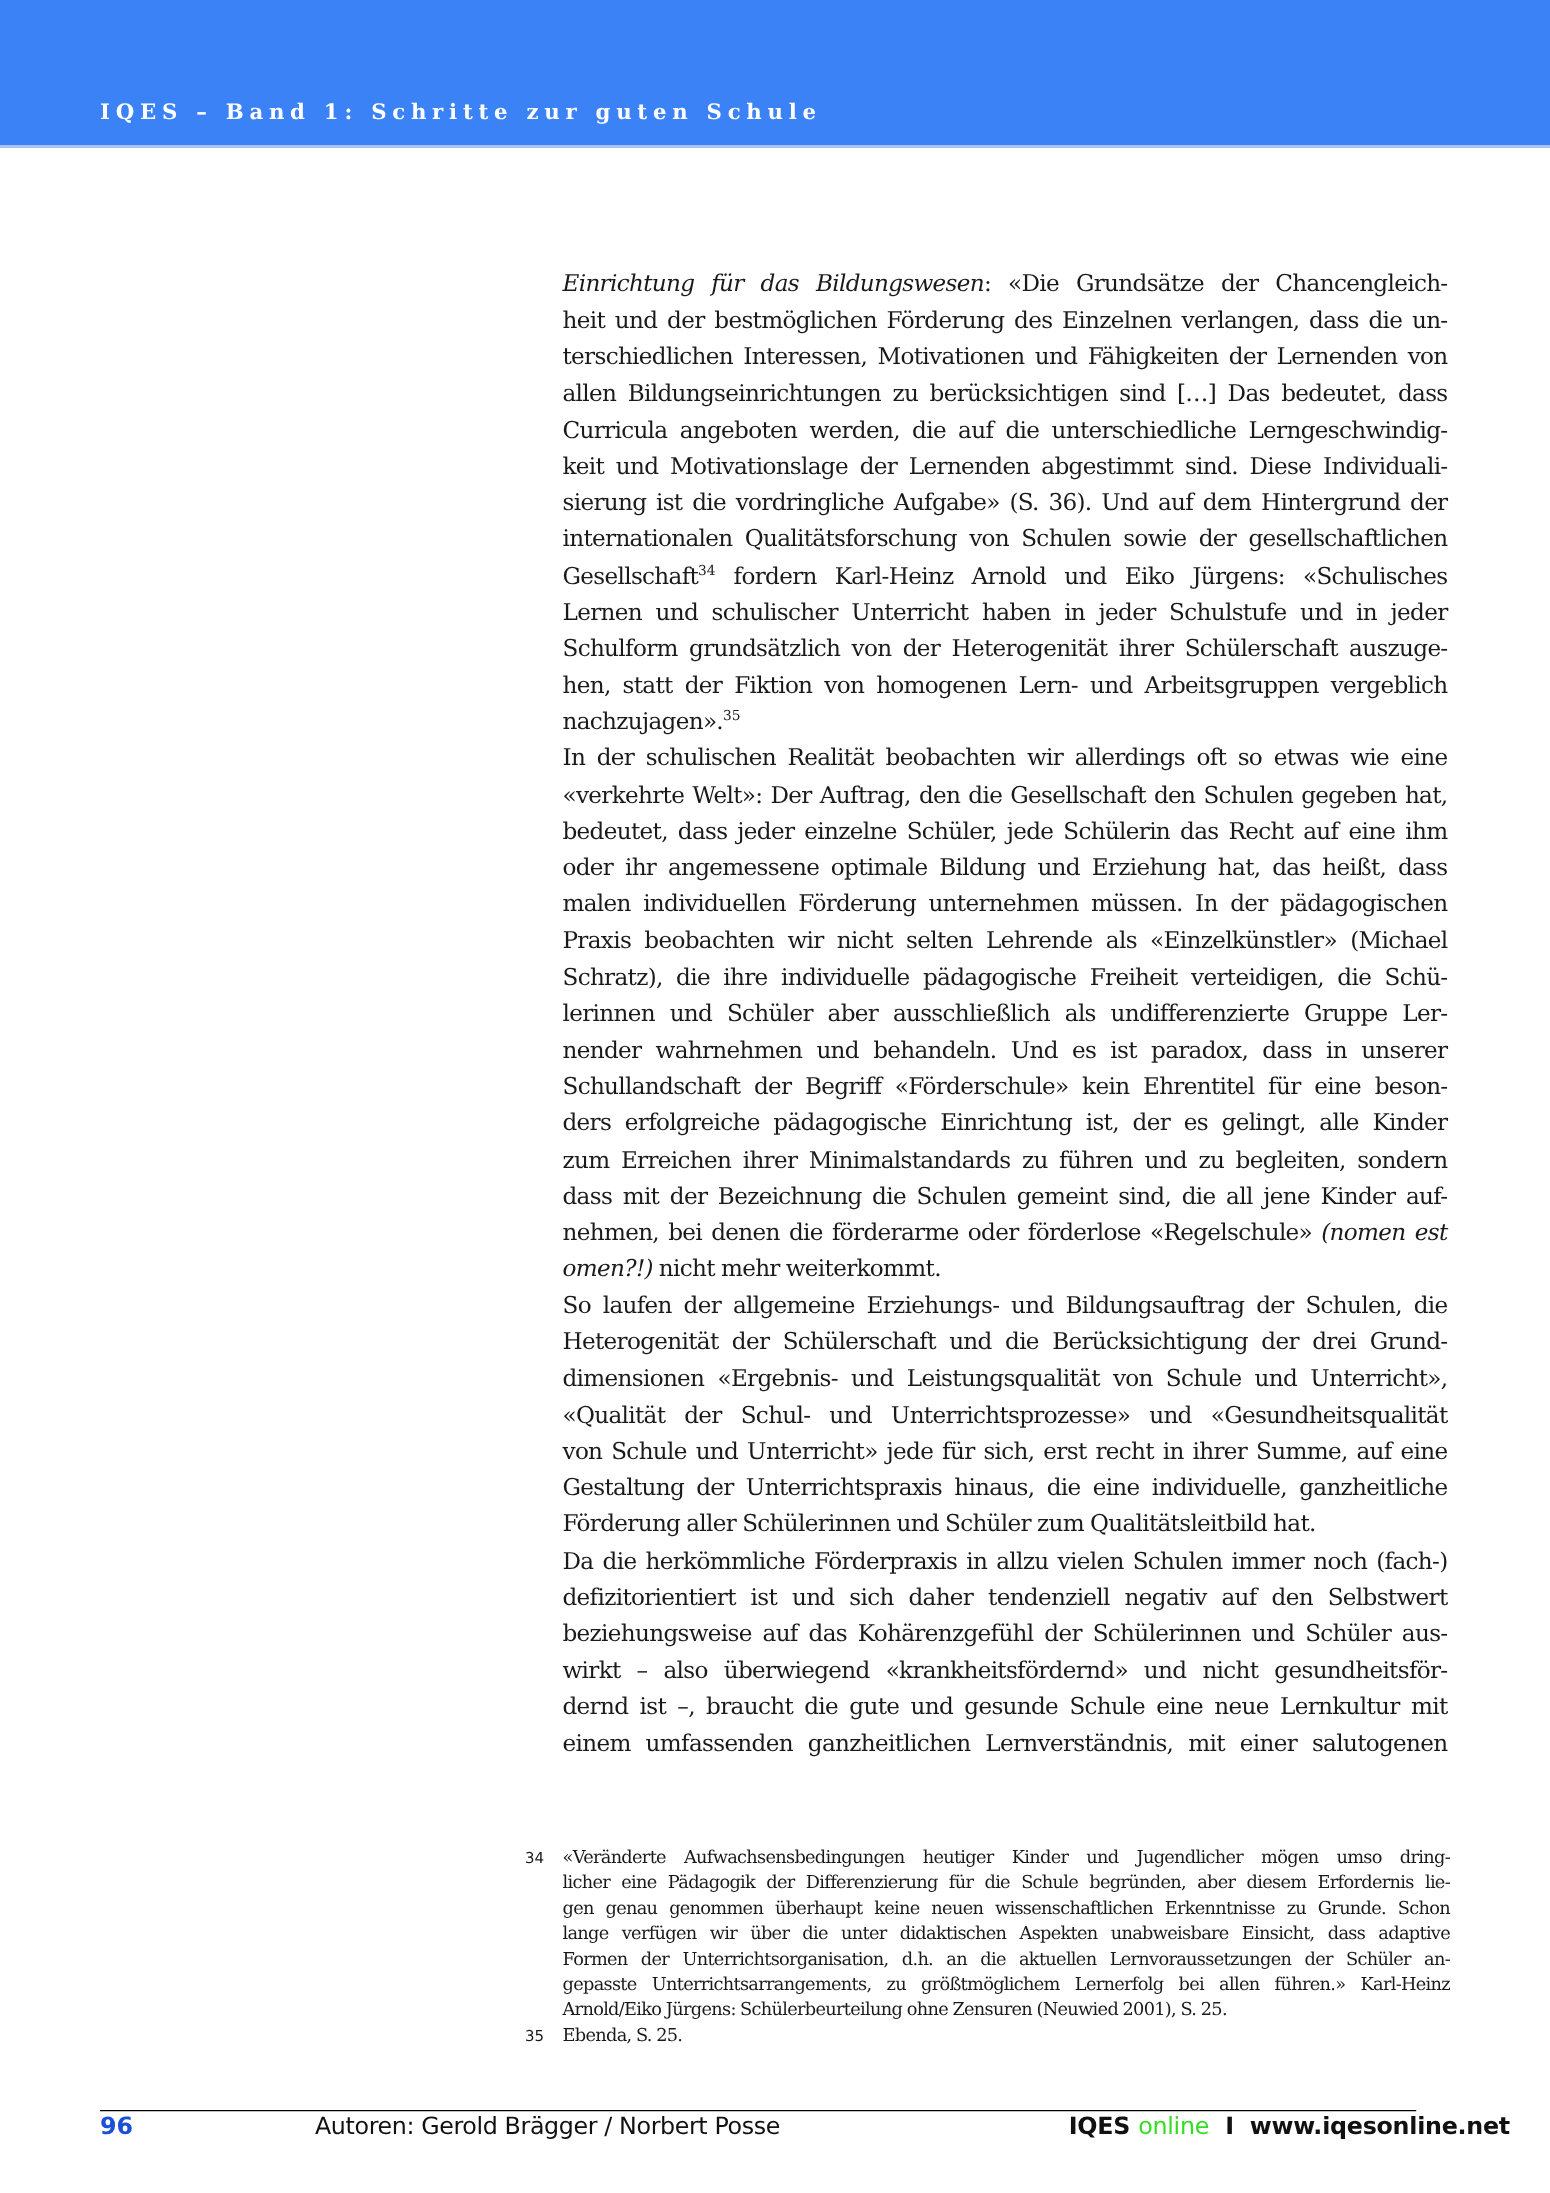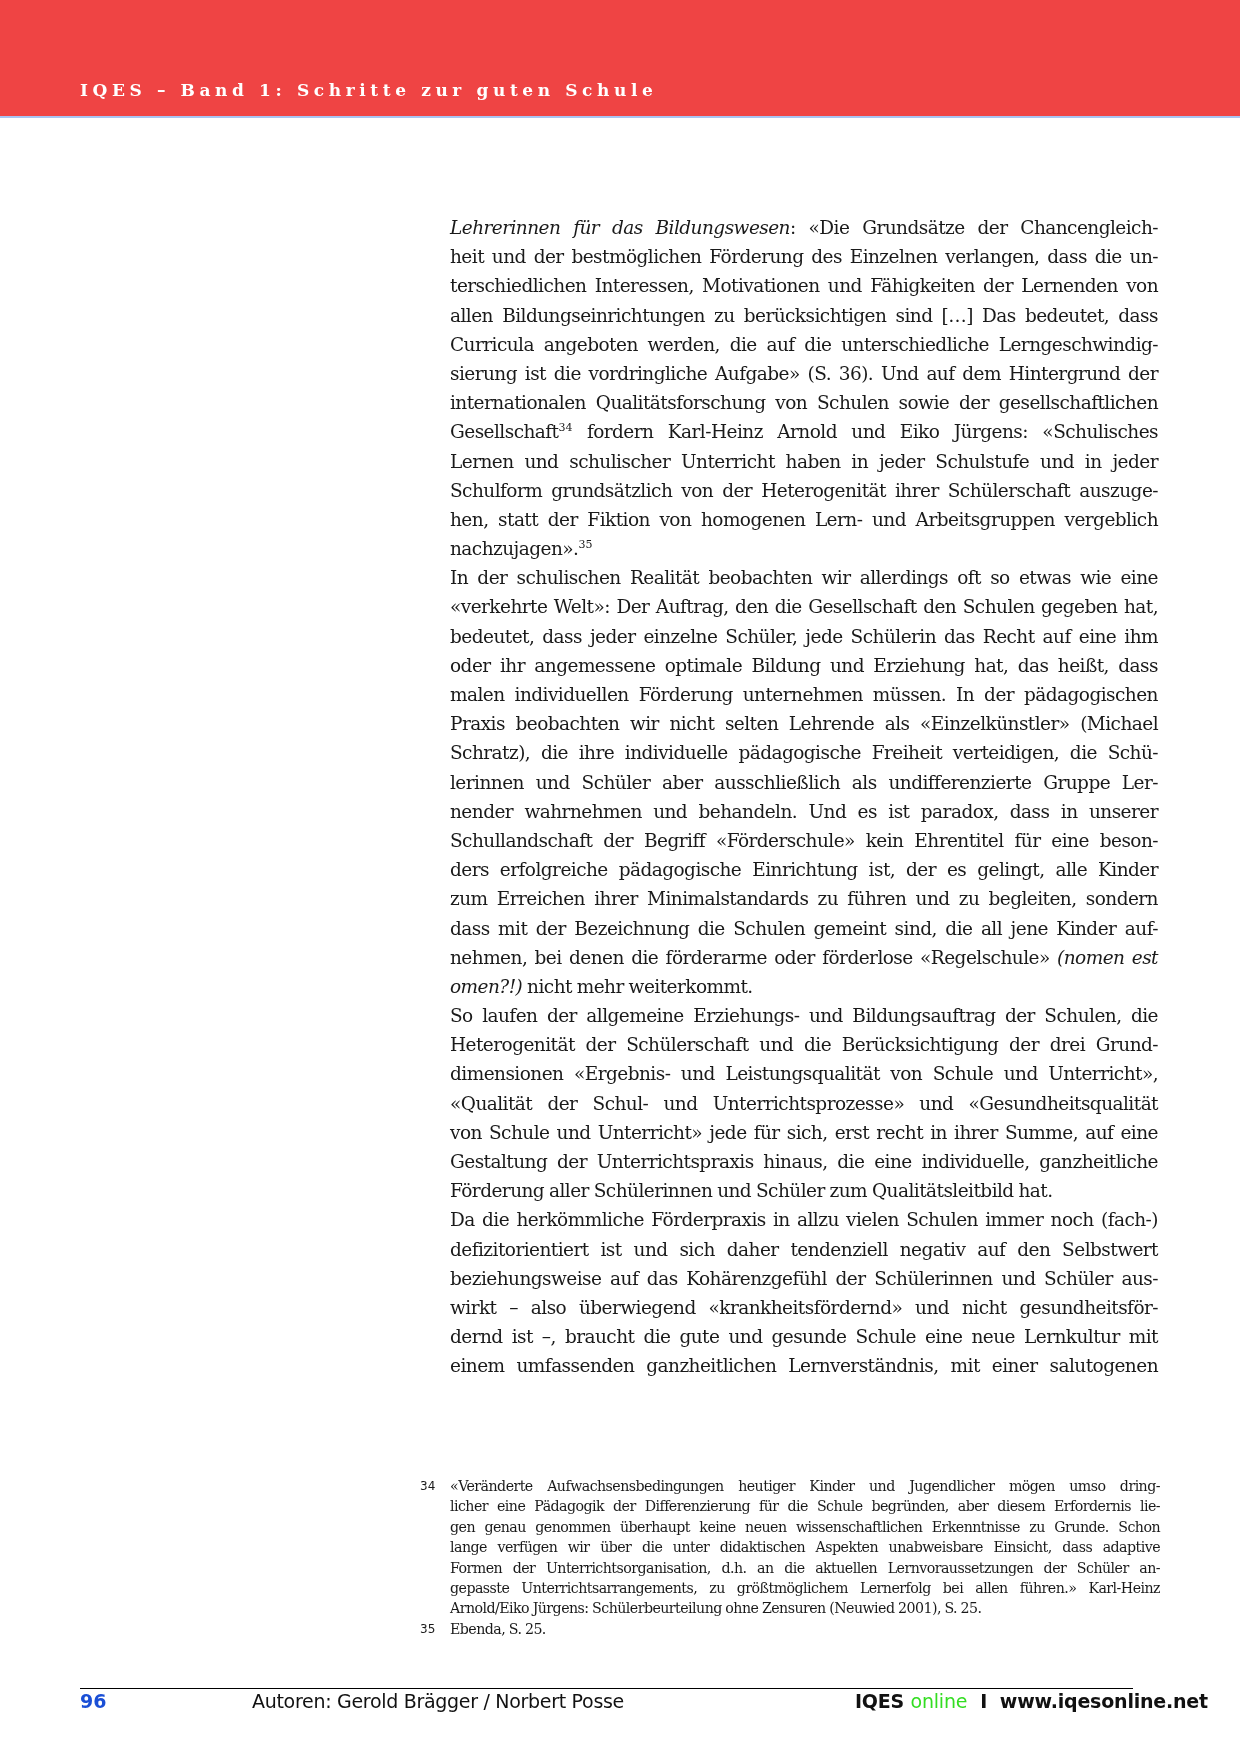--- a/index.html
+++ b/index.html
@@ -1,19 +1,19 @@
 <!DOCTYPE html>
 <html><head>
   <meta charset="utf-8">
   <style>
     html, body { margin: 0; padding: 0; background: #ffffff; }
     body { width: 1240px; height: 1754px; position: relative; overflow: hidden; }
     .header-band {
       position: absolute; left: 0; top: 0; width: 1240px; height: 116px;
-      background: #ef4444;
+      background: #3b82f6;
       border-bottom: 2px solid #a9c4f2;
     }
     .header-title {
       position: absolute; left: 80px; top: 80px;
       font-family: "DejaVu Serif", "Liberation Serif", serif;
       font-weight: bold; font-size: 17px; letter-spacing: 4.6px;
       color: #ffffff; white-space: nowrap;
     }
     .body-text {
       position: absolute; left: 450px; top: 213px; width: 708px;
@@ -59,25 +59,26 @@
     .brand .online { color: #33dd22; font-weight: normal; }
   </style>
 </head>
 <body>
 
 <div class="header-band">
   <div class="header-title">IQES – Band 1: Schritte zur guten Schule</div>
 </div>
 
 <div class="body-text" id="body-text">
-    <div class="line"><em>Lehrerinnen für das Bildungswesen</em><span>: «Die Grundsätze der Chancengleich-</span></div>
+    <div class="line"><em>Einrichtung für das Bildungswesen</em><span>: «Die Grundsätze der Chancengleich-</span></div>
     <div class="line"><span>heit und der bestmöglichen Förderung des Einzelnen verlangen, dass die un-</span></div>
     <div class="line"><span>terschiedlichen Interessen, Motivationen und Fähigkeiten der Lernenden von</span></div>
     <div class="line"><span>allen Bildungseinrichtungen zu berücksichtigen sind […] Das bedeutet, dass</span></div>
     <div class="line"><span>Curricula angeboten werden, die auf die unterschiedliche Lerngeschwindig-</span></div>
+    <div class="line"><span>keit und Motivationslage der Lernenden abgestimmt sind. Diese Individuali-</span></div>
     <div class="line"><span>sierung ist die vordringliche Aufgabe» (S. 36). Und auf dem Hintergrund der</span></div>
     <div class="line"><span>internationalen Qualitätsforschung von Schulen sowie der gesellschaftlichen</span></div>
     <div class="line"><span>Gesellschaft</span><sup>34</sup><span> fordern Karl-Heinz Arnold und Eiko Jürgens: «Schulisches</span></div>
     <div class="line"><span>Lernen und schulischer Unterricht haben in jeder Schulstufe und in jeder</span></div>
     <div class="line"><span>Schulform grundsätzlich von der Heterogenität ihrer Schülerschaft auszuge-</span></div>
     <div class="line"><span>hen, statt der Fiktion von homogenen Lern- und Arbeitsgruppen vergeblich</span></div>
     <div class="line last"><span>nachzujagen».</span><sup>35</sup></div>
     <div class="line"><span>In der schulischen Realität beobachten wir allerdings oft so etwas wie eine</span></div>
     <div class="line"><span>«verkehrte Welt»: Der Auftrag, den die Gesellschaft den Schulen gegeben hat,</span></div>
     <div class="line"><span>bedeutet, dass jeder einzelne Schüler, jede Schülerin das Recht auf eine ihm</span></div>

